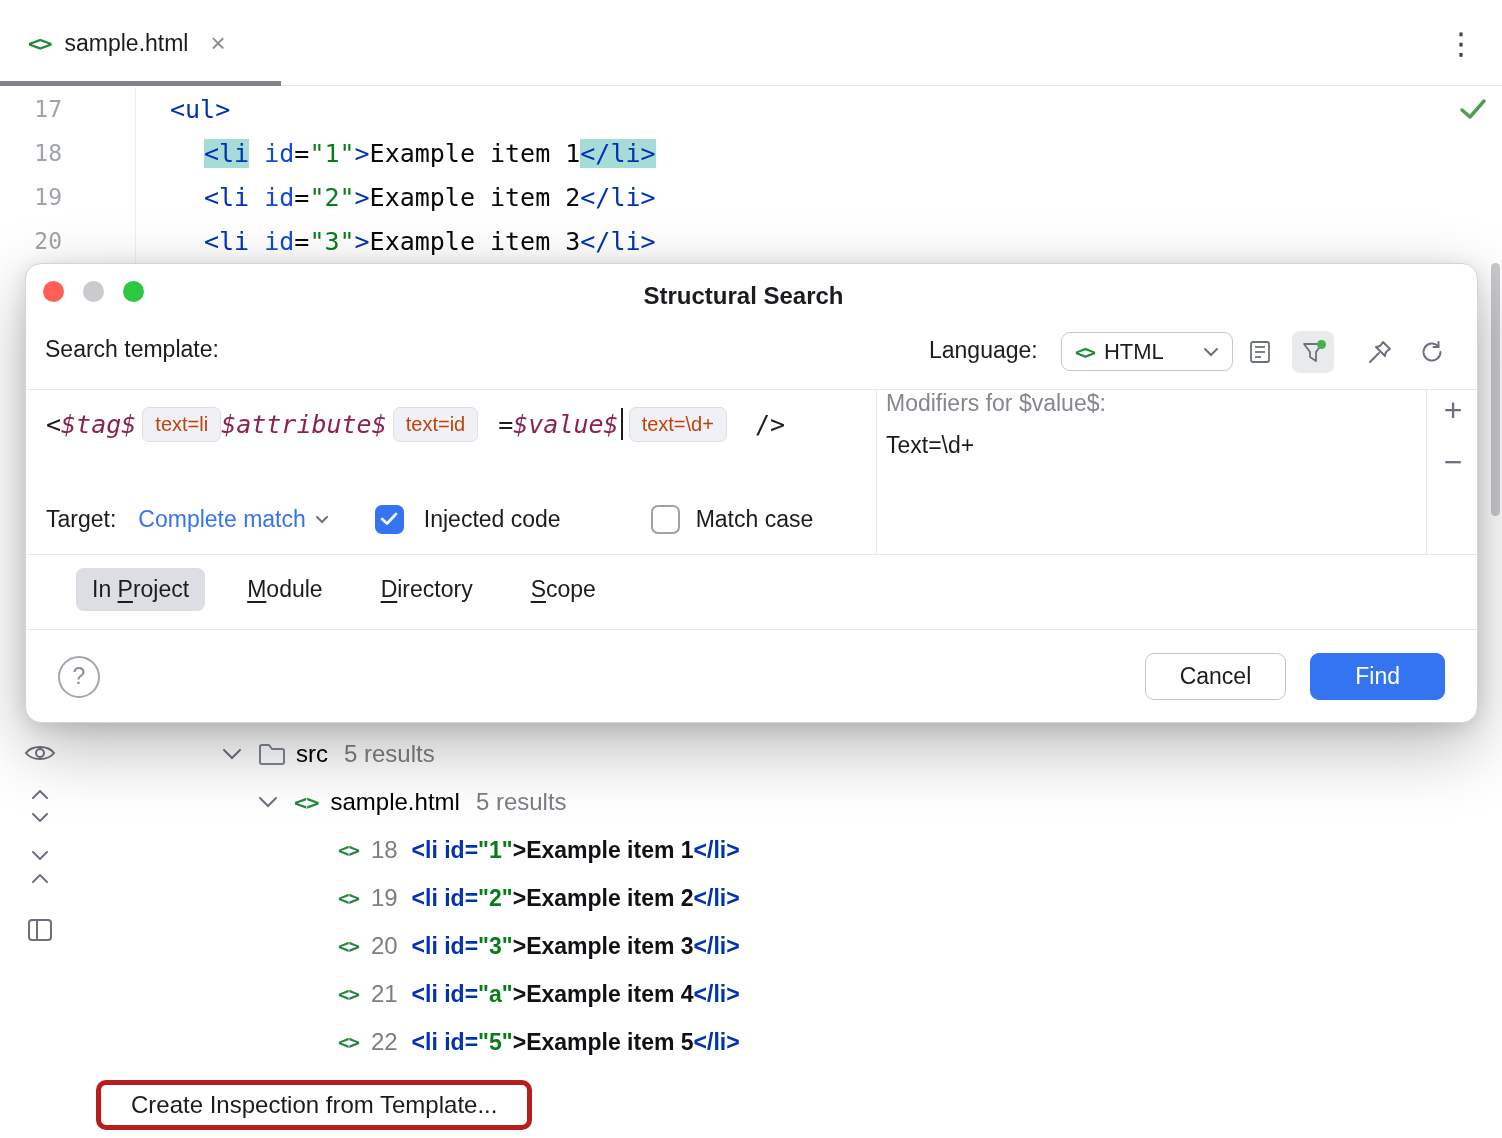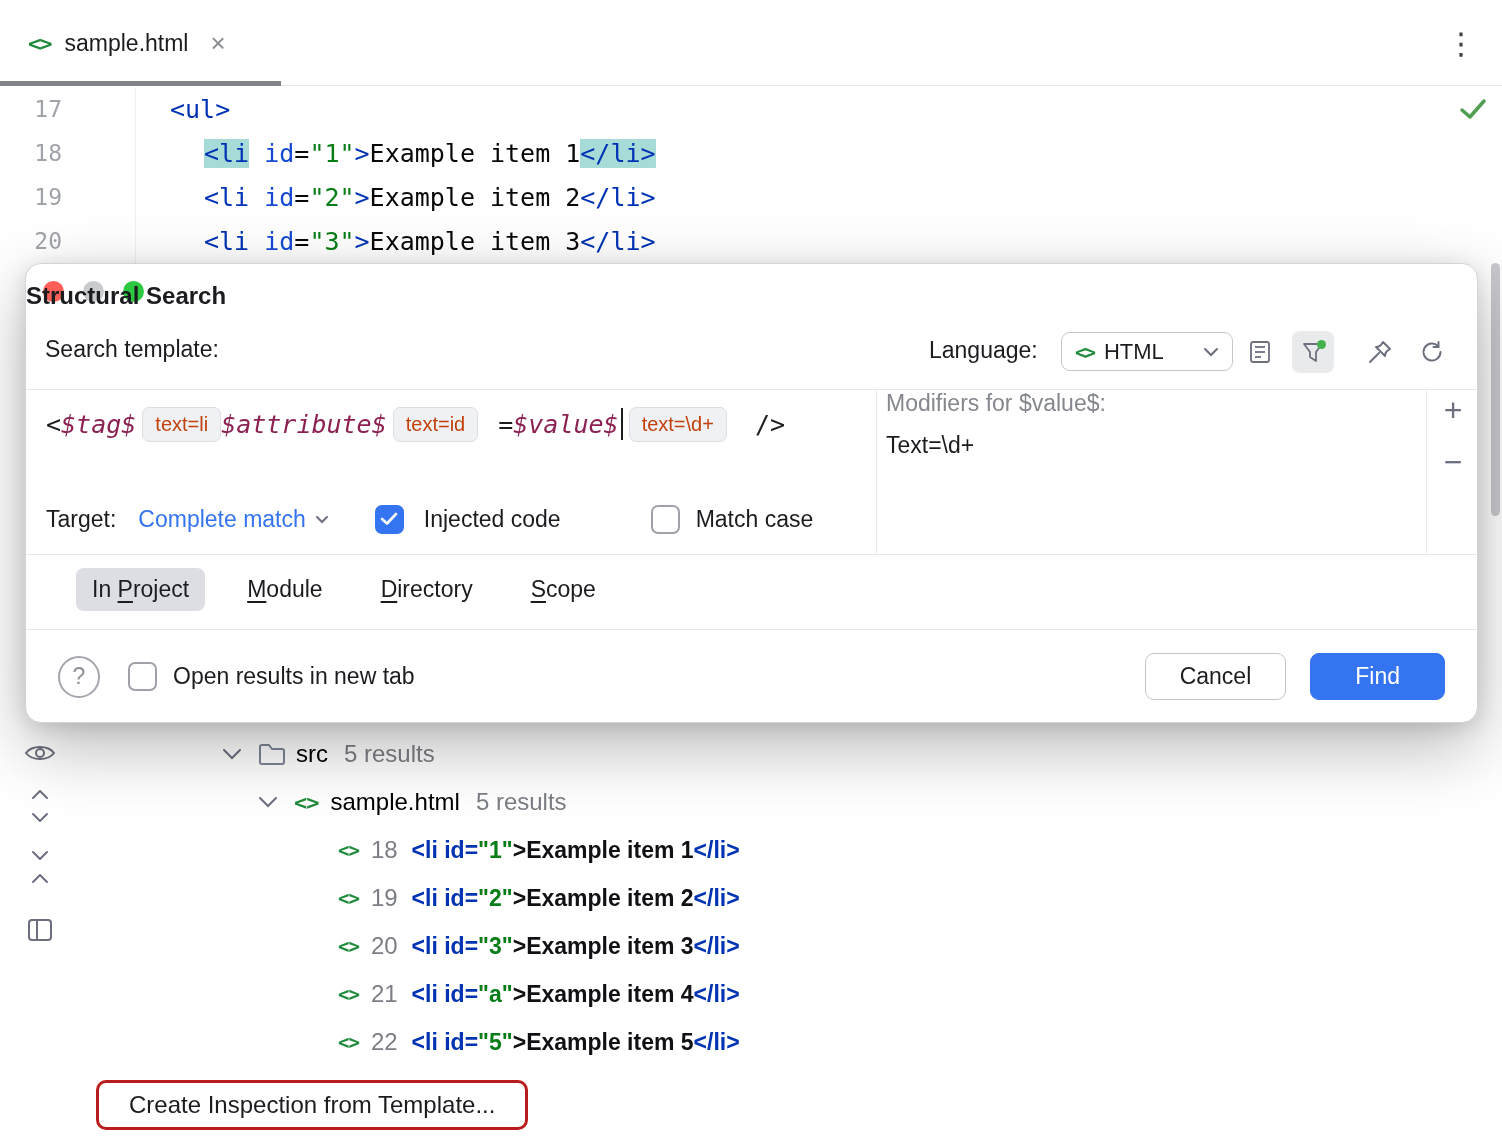--- a/index.html
+++ b/index.html
@@ -31,21 +31,21 @@
   .hl { background:#a7dbd8; }
   .check-icon { position:absolute; right:14px; top:96px; }
 
   
   .dialog { position:absolute; left:25px; top:263px; width:1453px; height:460px; background:#fff;
     border:1px solid #d3d5d9; border-radius:16px; z-index:10;
     box-shadow:0 24px 70px rgba(0,0,0,.28), 0 4px 20px rgba(0,0,0,.12); }
   .traffic { position:absolute; left:17px; top:17px; display:flex; gap:19px; }
   .tl { width:21px; height:21px; border-radius:50%; }
   .tl.red { background:#ff5f57; } .tl.gray { background:#c9cbce; } .tl.green { background:#2bc840; }
-  .dlg-title { position:absolute; top:18px; left:0; right:16px; font-size:24px; font-weight:600; }
+  .dlg-title { position:absolute; top:18px; left:0; right:16px; text-align:center; font-size:24px; font-weight:600; }
 
   .search-tpl-label { position:absolute; left:19px; top:72px; font-size:23px; }
   .lang-label { position:absolute; left:903px; top:73px; font-size:23px; }
   .lang-btn { position:absolute; left:1035px; top:68px; height:39px; width:172px; background:#fff;
     border:1px solid #c4c7cc; border-radius:9px; display:flex; align-items:center; gap:10px; padding:0 13px; font-size:22px;
     font-family:inherit; color:#1b1c1f; }
   .lang-btn .file-icon { font-size:19px; }
   .icon-btn { position:absolute; width:42px; height:42px; border:none; background:transparent; border-radius:8px;
     display:flex; align-items:center; justify-content:center; }
   .icon-btn.bg { background:#e8eaec; }
@@ -108,21 +108,21 @@
   .tname { color:#000000; }
   .count { color:#7b7e84; margin-left:16px; }
   .tags-icon { font-family:"DejaVu Sans Mono",monospace; font-weight:700; color:#208a3c; font-size:22px; letter-spacing:-1px; }
   .file-row .tags-icon { margin-right:12px; }
   .item-row .tags-icon { font-size:19px; }
   .rnum { color:#7b7e84; margin-left:12px; }
   .rcode { margin-left:14px; font-weight:700; font-size:23px; white-space:pre; }
   .rtag { color:#0033b3; } .rstr { color:#067d17; } .rplain { color:#101114; }
 
   .create-btn { position:absolute; left:96px; top:357px; height:50px; padding:0 30px;
-    border:3px solid #b91c1c; border-radius:10px; background:#fff; font-size:24px; font-family:inherit; color:#1b1c1f; }
+    border:5px solid #b91c1c; border-radius:10px; background:#fff; font-size:24px; font-family:inherit; color:#1b1c1f; }
 
   .vscrollbar { position:absolute; right:2px; top:263px; width:9px; height:253px; background:#c7c9cd; border-radius:5px; z-index:5; }
 </style>
 </head>
 <body>
 
 <div class="screen">
 
   <header class="tabbar">
     <div class="tab">
@@ -256,24 +256,20 @@
 
     <div class="scope-row">
       <div class="scope-tab selected"><span>In </span><span class="mn">P</span><span>roject</span></div>
       <div class="scope-tab"><span></span><span class="mn">M</span><span>odule</span></div>
       <div class="scope-tab"><span></span><span class="mn">D</span><span>irectory</span></div>
       <div class="scope-tab"><span></span><span class="mn">S</span><span>cope</span></div>
     </div>
 
     <div class="dlg-footer">
       <div class="help-circle">?</div>
-      <label class="cb-group">
-        <span class="cb"></span>
-        <span>Open results in new tab</span>
-      </label>
       <button class="btn cancel">Cancel</button>
       <button class="btn primary">Find</button>
     </div>
   </div>
 
   <section class="results">
     <div class="side-icons">
       <button class="side-btn">
         <svg width="32" height="24" viewBox="0 0 32 24" fill="none" stroke="#6c707e" stroke-width="2">
             <path d="M2 12 C8 4 24 4 30 12 C24 20 8 20 2 12 Z"></path>

